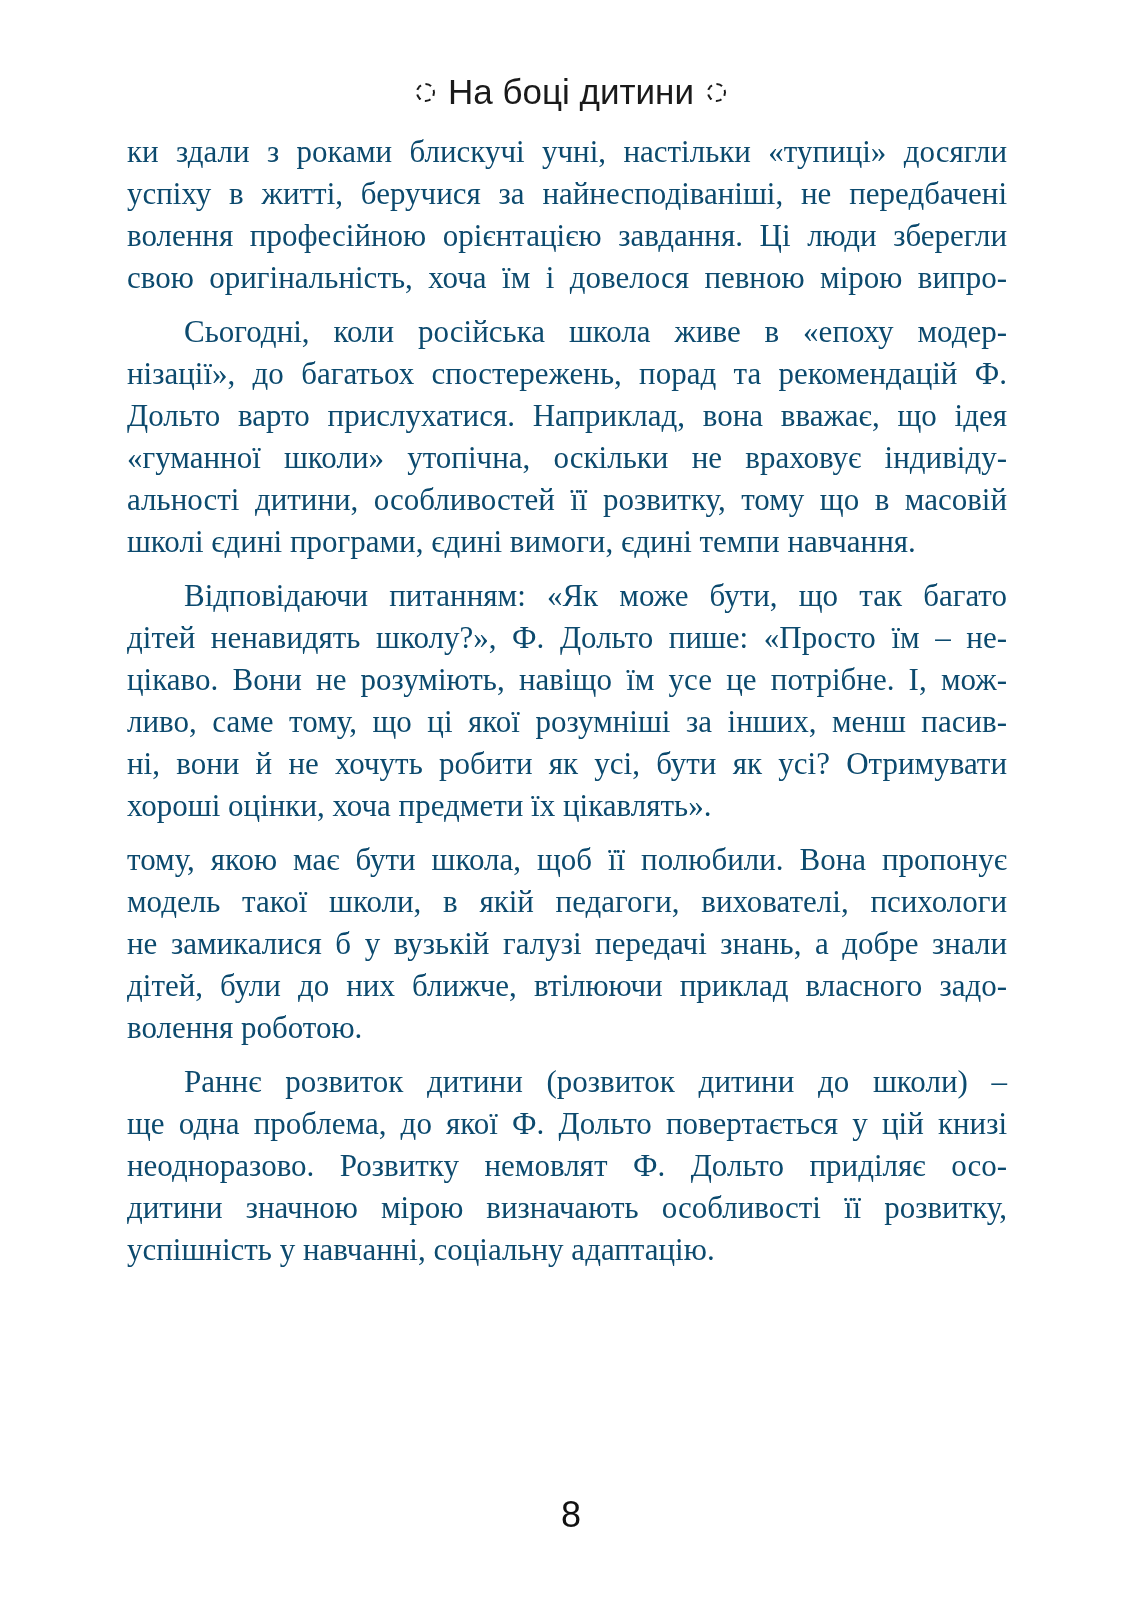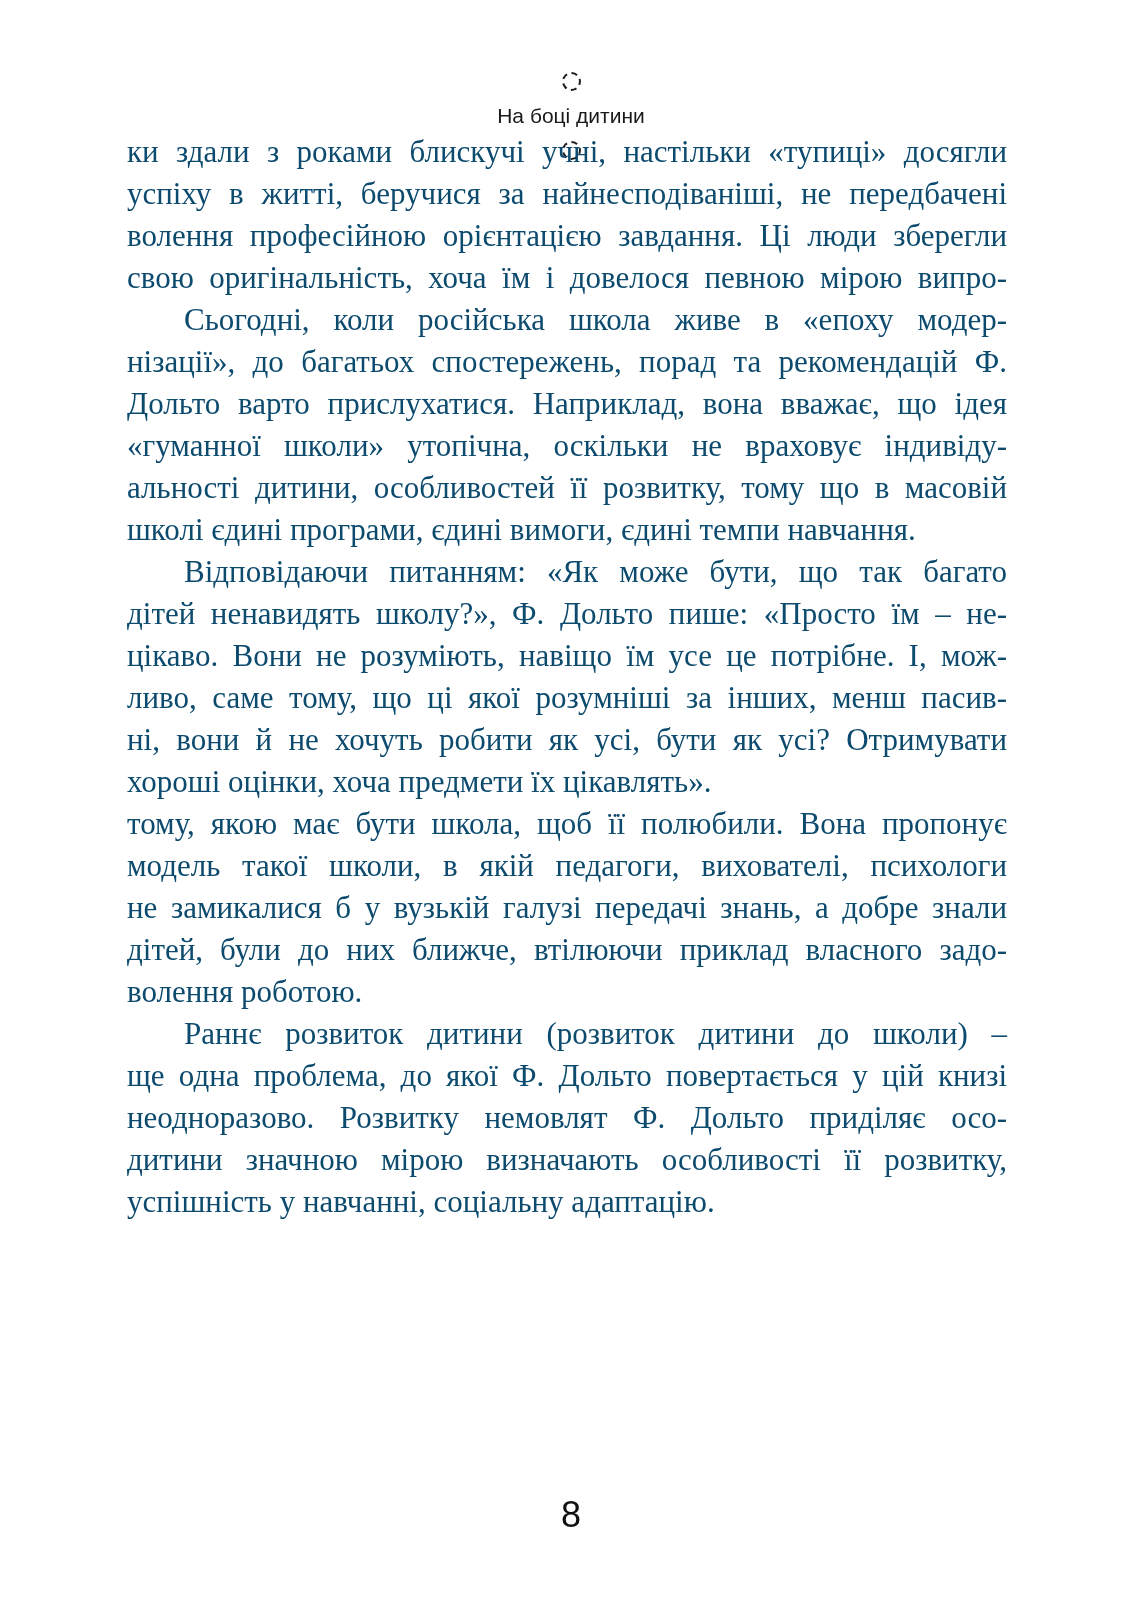--- a/index.html
+++ b/index.html
@@ -18,43 +18,43 @@
   .header {
     position: absolute;
     top: 72px;
     left: 0;
     width: 100%;
     display: flex;
     align-items: center;
     justify-content: center;
     gap: 13px;
     font-family: "Liberation Sans", sans-serif;
-    font-size: 21px;
+    font-size: 35px;
     color: #1a1a1a;
-    flex-direction: column;
   }
   .orn {
     display: inline-block;
     width: 15px;
     height: 15px;
     border: 2.5px dashed #1a1a1a;
     border-radius: 50%;
     box-sizing: content-box;
   }
   .body-text {
     position: absolute;
     top: 131px;
     left: 127px;
     width: 880px;
     font-family: "Liberation Serif", serif;
     font-size: 31px;
     line-height: 42px;
     color: #0c4a6e;
   }
   .paragraph + .paragraph {
+    margin-top: 12px;
   }
   .line {
     text-align: justify;
     text-align-last: justify;
     white-space: normal;
   }
   .line.last {
     text-align-last: left;
   }
   .line.first-indent {

